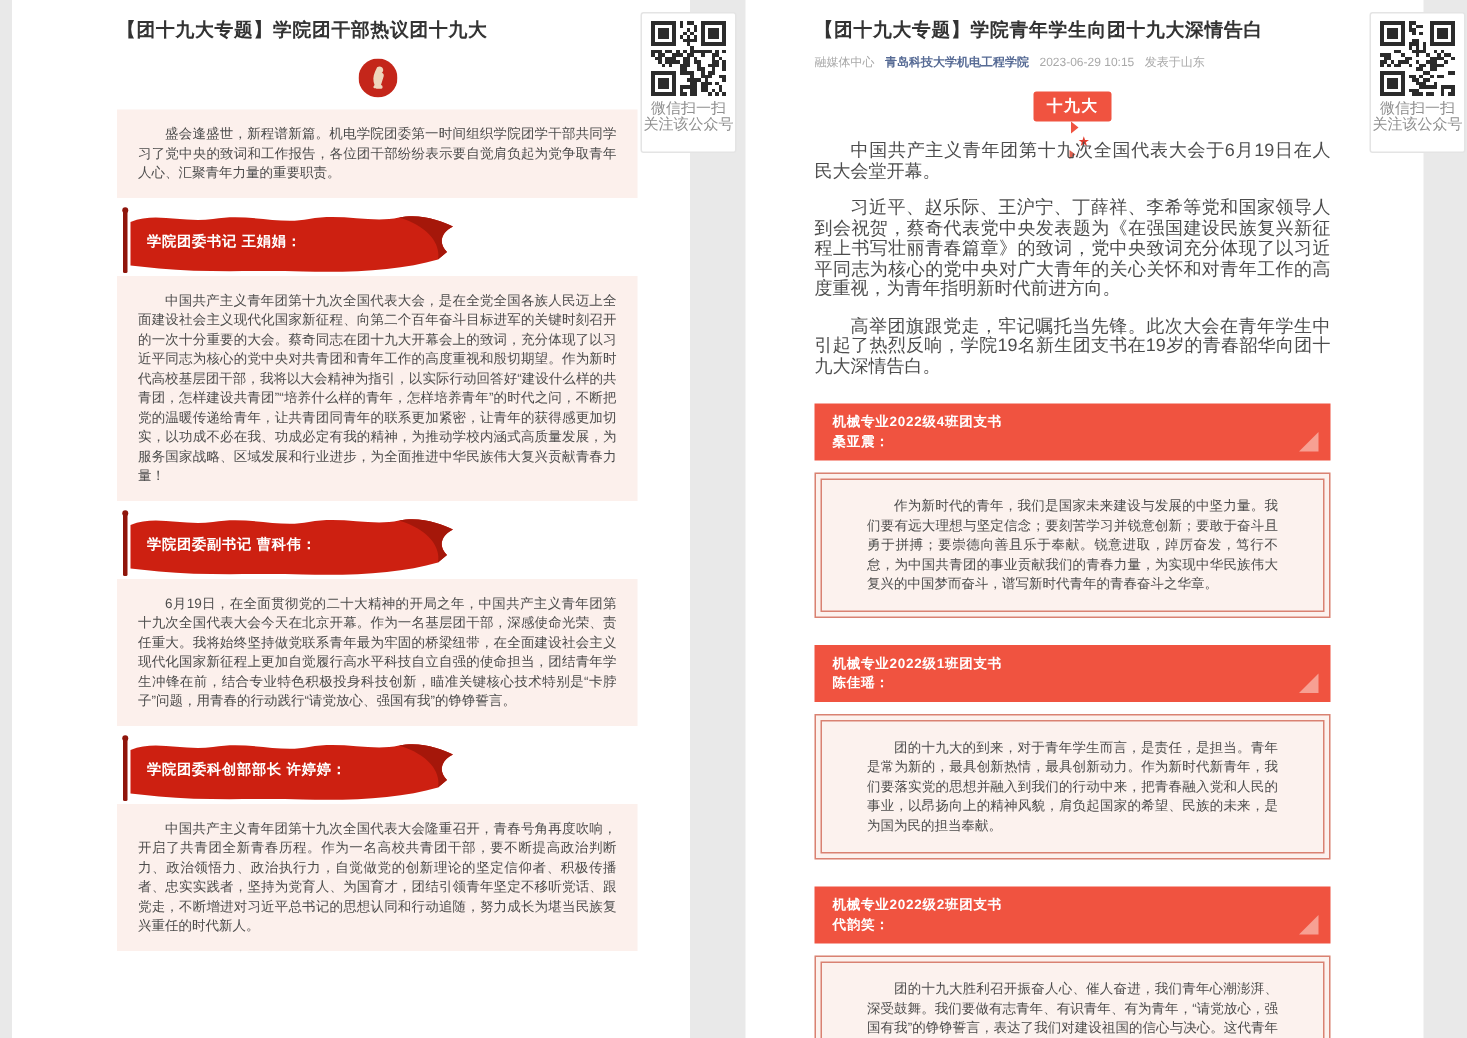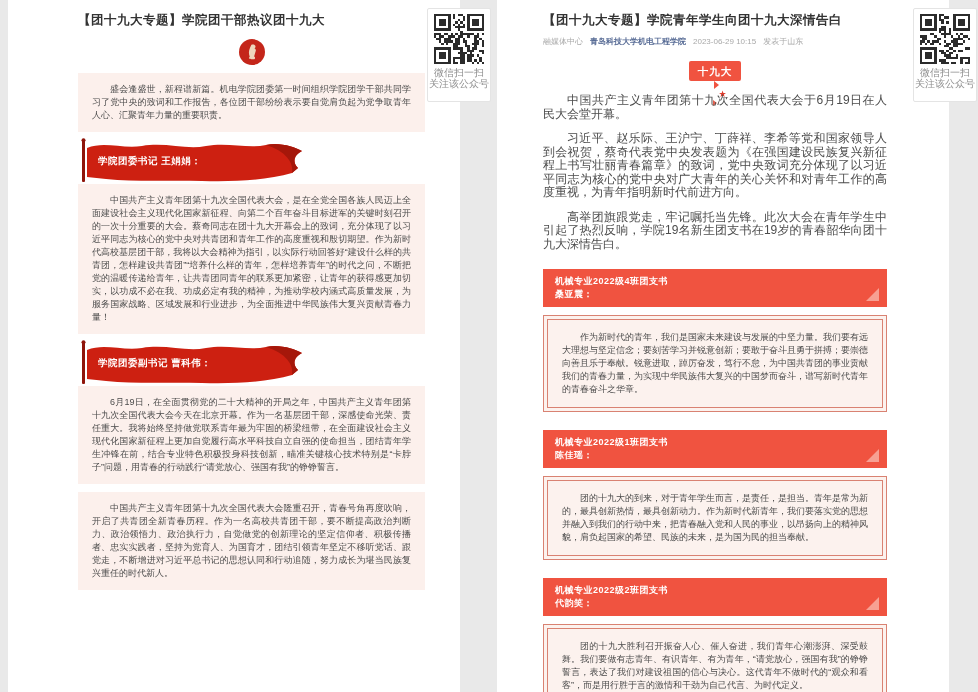--- a/index.html
+++ b/index.html
@@ -73,21 +73,21 @@
     font-size:9px;font-weight:bold;line-height:13px;letter-spacing:.5px;
   }
   .fold-corner{
     position:absolute;right:8px;bottom:6px;width:0;height:0;
     border-bottom:13px solid #f7a093;border-left:13px solid transparent;
   }
   .quote-box{
     margin-top:8px;border:1px solid #d98272;background:#fcf2ee;padding:3px;
   }
   .quote-inner{
-    border:1px solid #d98272;padding:11px 14px;
+    border:1px solid #d98272;padding:11px 30px;
   }
 </style>
 </head>
 <body>
 
 <div class="page left">
   <div class="page-inner">
     <div class="title">【团十九大专题】学院团干部热议团十九大</div>
 
     <svg class="emblem" viewBox="0 0 26 26">
@@ -119,20 +119,29 @@
         <rect x="4" y="2" width="3" height="42" rx="1" fill="#8f150b"></rect>
         <path d="M9 10 C26 3 44 11 64 8 C88 4 108 12 128 8 C150 4 170 11 188 7 C202 4 216 9 224 13 C216 17 214 24 220 30 L214 35 C190 42 158 44 124 43 C92 42 58 44 28 41 L9 39 Z" fill="#cd2011"></path>
         <path d="M188 7 C202 4 216 9 224 13 C216 17 214 24 220 30 L214 35 C216 25 208 13 188 7 Z" fill="#a5170a"></path>
       </svg>
       <span class="flag-label">学院团委副书记 曹科伟：</span>
     </div>
     <div class="pink-box">
       <p class="para">6月19日，在全面贯彻党的二十大精神的开局之年，中国共产主义青年团第十九次全国代表大会今天在北京开幕。作为一名基层团干部，深感使命光荣、责任重大。我将始终坚持做党联系青年最为牢固的桥梁纽带，在全面建设社会主义现代化国家新征程上更加自觉履行高水平科技自立自强的使命担当，团结青年学生冲锋在前，结合专业特色积极投身科技创新，瞄准关键核心技术特别是“卡脖子”问题，用青春的行动践行“请党放心、强国有我”的铮铮誓言。</p>
     </div>
 
+    <div class="flag-banner">
+      <svg viewBox="0 0 250 44" preserveAspectRatio="none">
+        <circle cx="5.5" cy="2.2" r="2" fill="#8f150b"></circle>
+        <rect x="4" y="2" width="3" height="42" rx="1" fill="#8f150b"></rect>
+        <path d="M9 10 C26 3 44 11 64 8 C88 4 108 12 128 8 C150 4 170 11 188 7 C202 4 216 9 224 13 C216 17 214 24 220 30 L214 35 C190 42 158 44 124 43 C92 42 58 44 28 41 L9 39 Z" fill="#cd2011"></path>
+        <path d="M188 7 C202 4 216 9 224 13 C216 17 214 24 220 30 L214 35 C216 25 208 13 188 7 Z" fill="#a5170a"></path>
+      </svg>
+      <span class="flag-label">学院团委科创部部长 许婷婷：</span>
+    </div>
     <div class="pink-box">
       <p class="para">中国共产主义青年团第十九次全国代表大会隆重召开，青春号角再度吹响，开启了共青团全新青春历程。作为一名高校共青团干部，要不断提高政治判断力、政治领悟力、政治执行力，自觉做党的创新理论的坚定信仰者、积极传播者、忠实实践者，坚持为党育人、为国育才，团结引领青年坚定不移听党话、跟党走，不断增进对习近平总书记的思想认同和行动追随，努力成长为堪当民族复兴重任的时代新人。</p>
     </div>
   </div>
 </div>
 
 <div class="page right">
   <div class="page-inner">
     <div class="title">【团十九大专题】学院青年学生向团十九大深情告白</div>
     <div class="meta">

